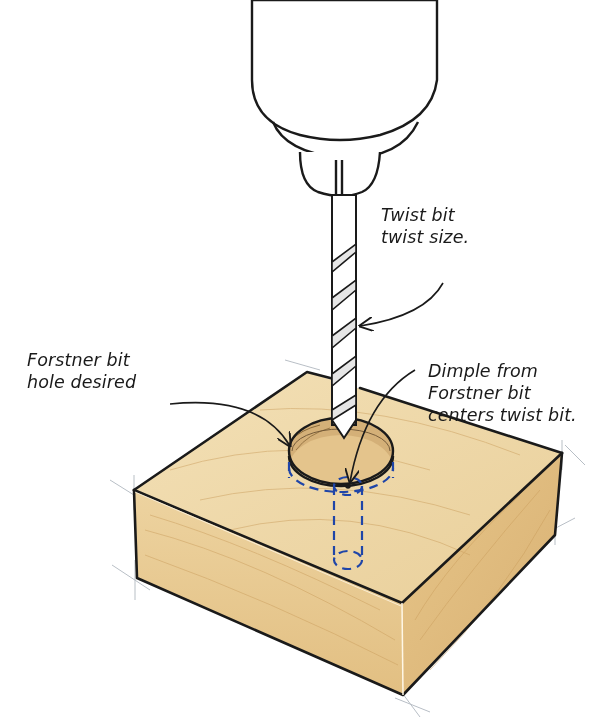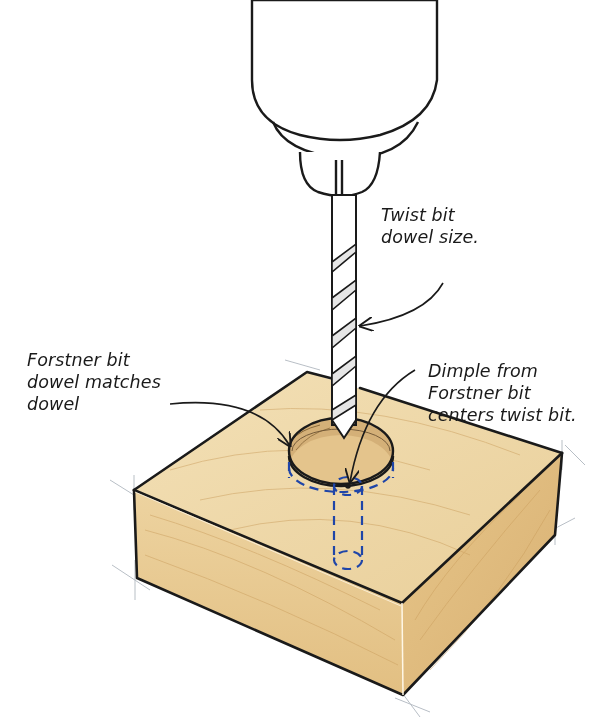--- a/index.html
+++ b/index.html
@@ -132,27 +132,26 @@
 
     <g stroke="#1a1a1a" stroke-width="1.6" fill="none">
       <path d="M443,283 Q425,316 360,326" marker-end="url(#arrow)"></path>
       <path d="M415,370 Q365,400 350,482" marker-end="url(#arrow)"></path>
       <path d="M170,404 Q260,395 290,446" marker-end="url(#arrow)"></path>
     </g>
   </svg>
 
   <div class="label" id="lbl-twist">
     <span>Twist bit</span>
-    <span>dowel size.</span>
+    <span>twist size.</span>
   </div>
 
   <div class="label" id="lbl-dimple">
     <span>Dimple from</span>
     <span>Forstner bit</span>
     <span>centers twist bit.</span>
   </div>
 
   <div class="label" id="lbl-forstner">
     <span>Forstner bit</span>
-    <span>dowel matches</span>
-    <span>dowel</span>
+    <span>hole desired</span>
   </div>
 </div>
 
 </body></html>

